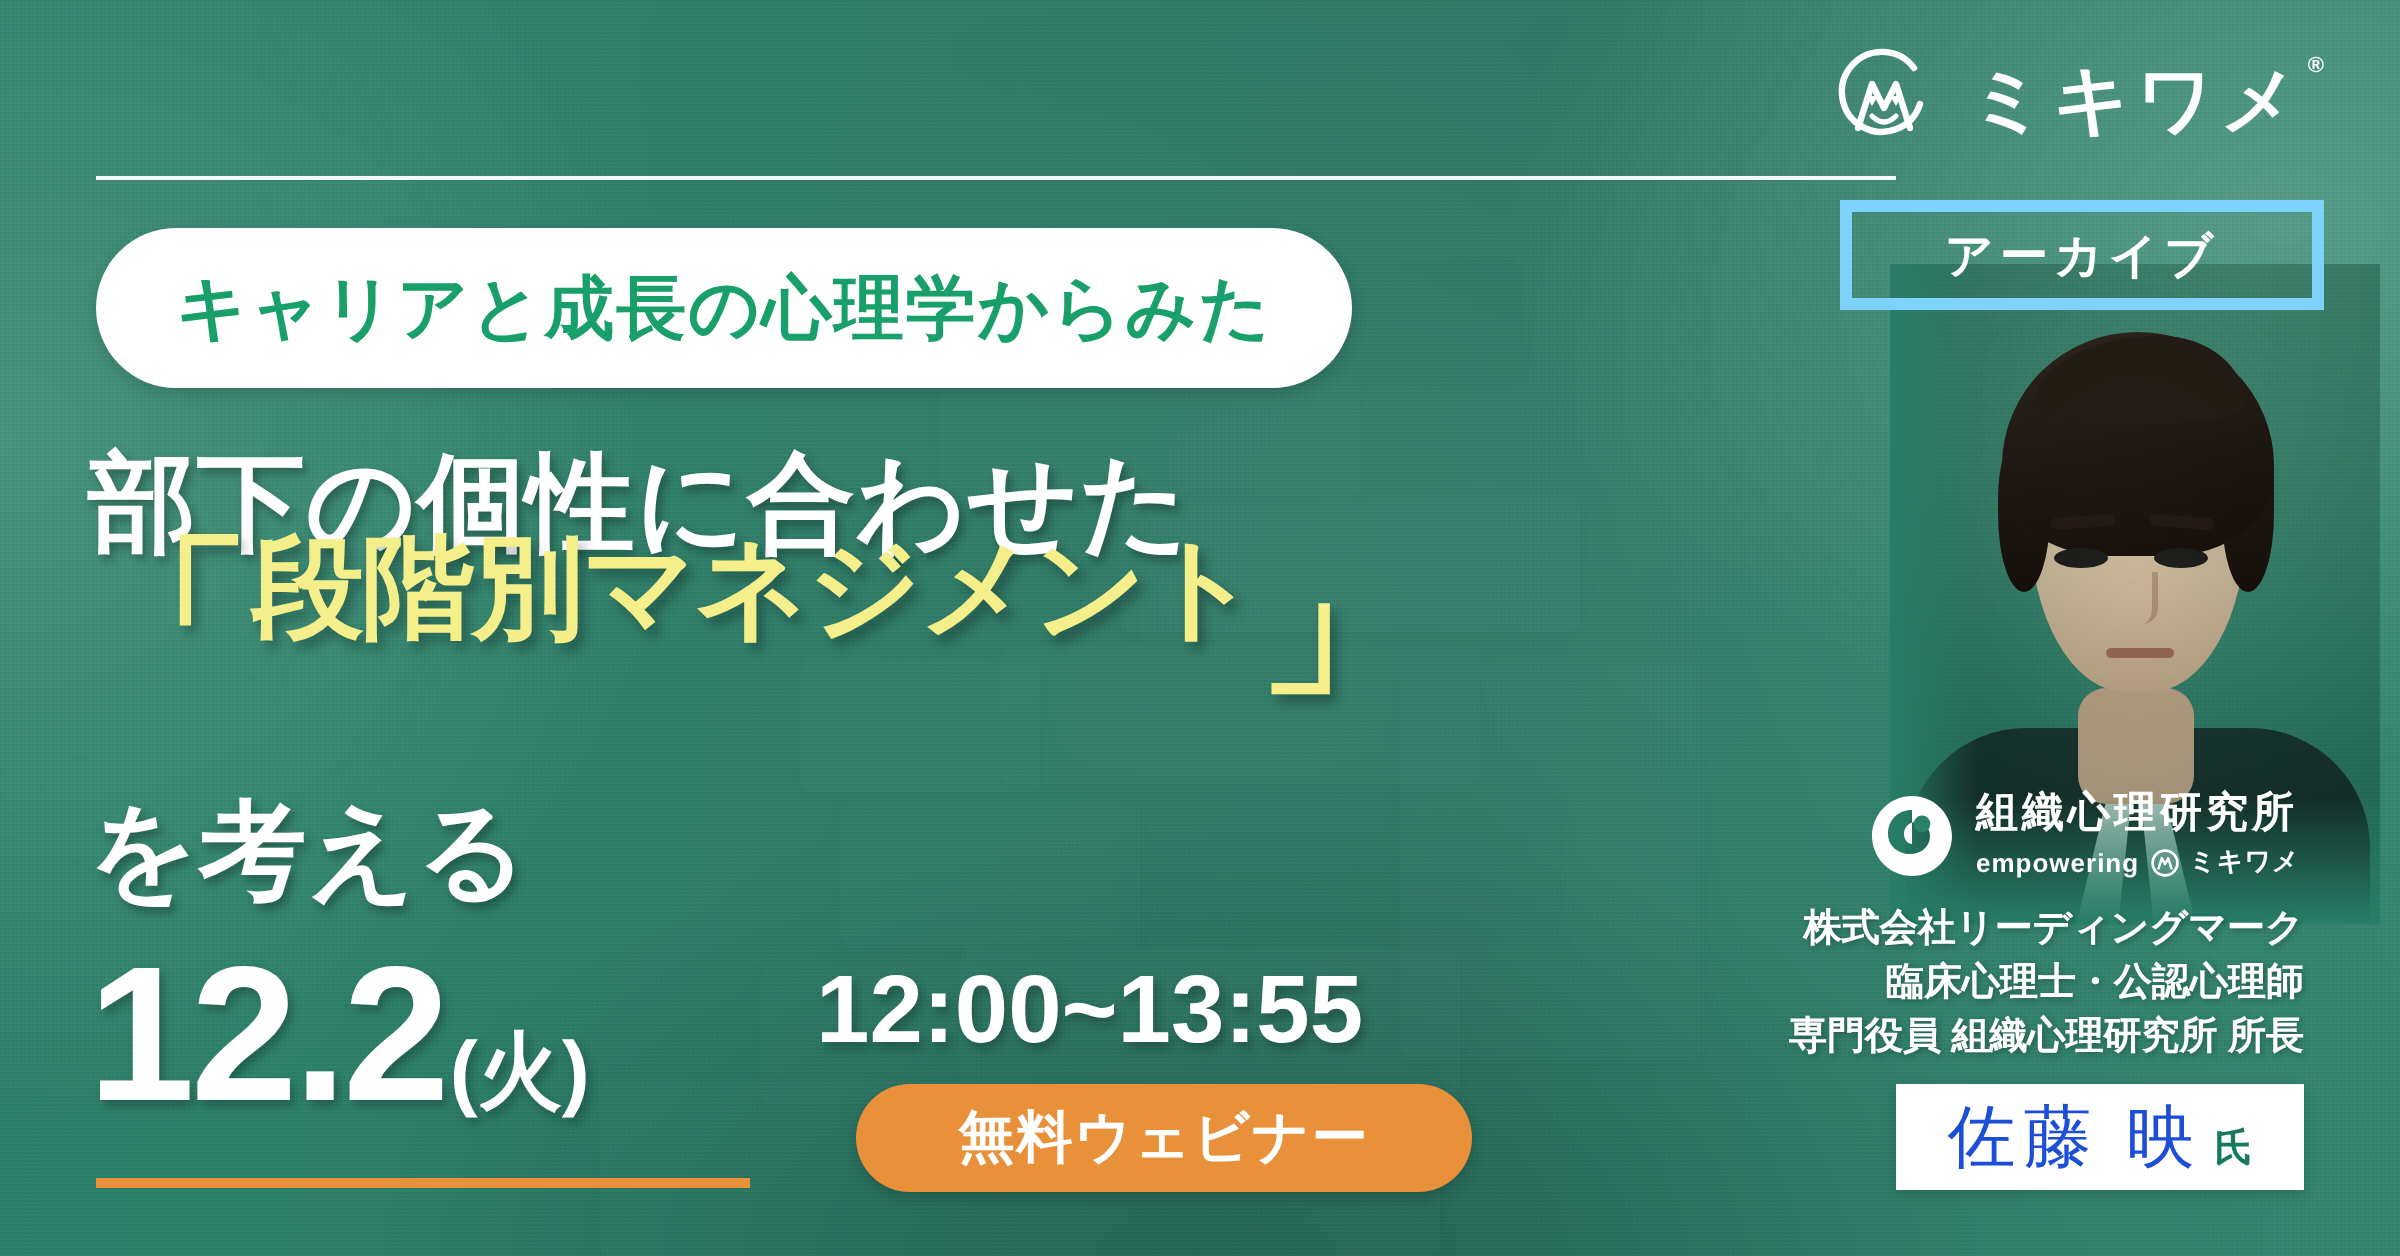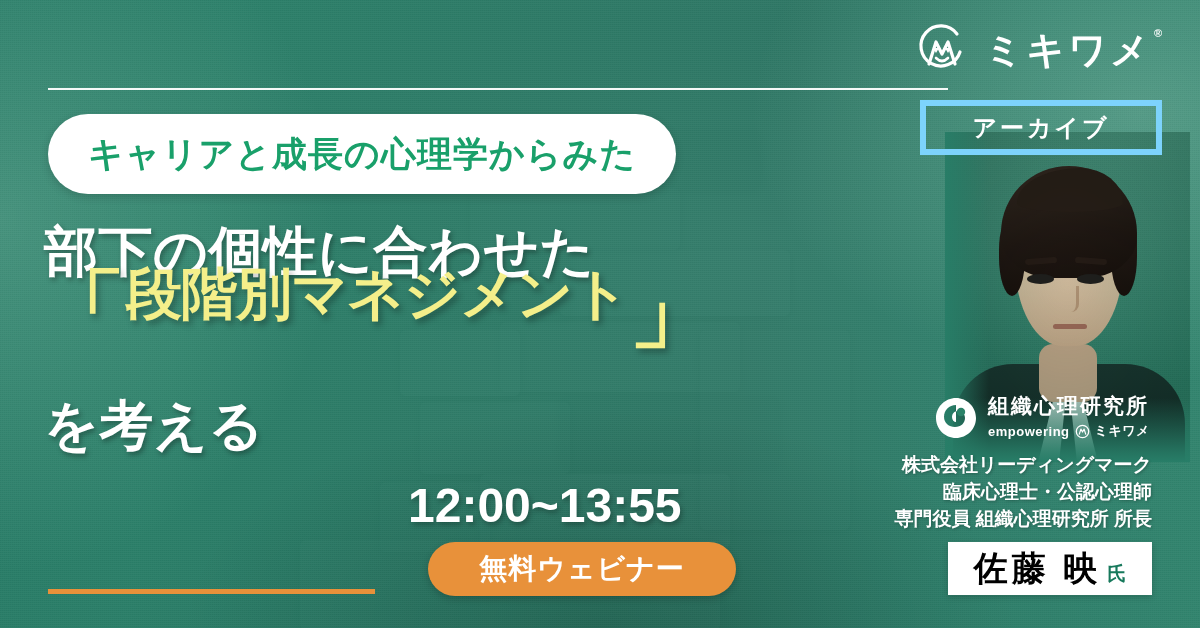--- a/index.html
+++ b/index.html
@@ -413,23 +413,23 @@
     left: 948px; top: 542px;
     width: 204px; height: 53px;
     background: #ffffff;
     display: flex;
     align-items: center;
     justify-content: center;
     gap: 6px;
     box-shadow: 0 2px 6px rgba(0,0,0,0.18);
   }
   .nameplate-name {
-    color: #000000;
+    color: #1d4ed8;
     font-size: 34px;
-    font-weight: 700;
+    font-weight: 400;
     letter-spacing: 4px;
   }
   .nameplate-suffix {
     color: #17795c;
     font-size: 19px;
     font-weight: 700;
     align-self: flex-end;
     margin-bottom: 8px;
   }
 </style>
@@ -495,20 +495,24 @@
     <div class="head1">部下の個性に合わせた</div>
 
     <div class="head2">
       <span class="bracket">「</span>
       <span class="kw">段階別マネジメント</span>
       <span class="bracket close">」</span>
     </div>
 
     <div class="head3">を考える</div>
 
+    <div class="date-block">
+      <span class="date-main">12.2</span>
+      <span class="date-dow">(火)</span>
+    </div>
     <div class="date-underline"></div>
 
     <div class="time-text">12:00~13:55</div>
 
     <div class="free-pill">
       <span class="free-pill-text">無料ウェビナー</span>
     </div>
 
     <div class="brand">
       <span class="brand-mark">

